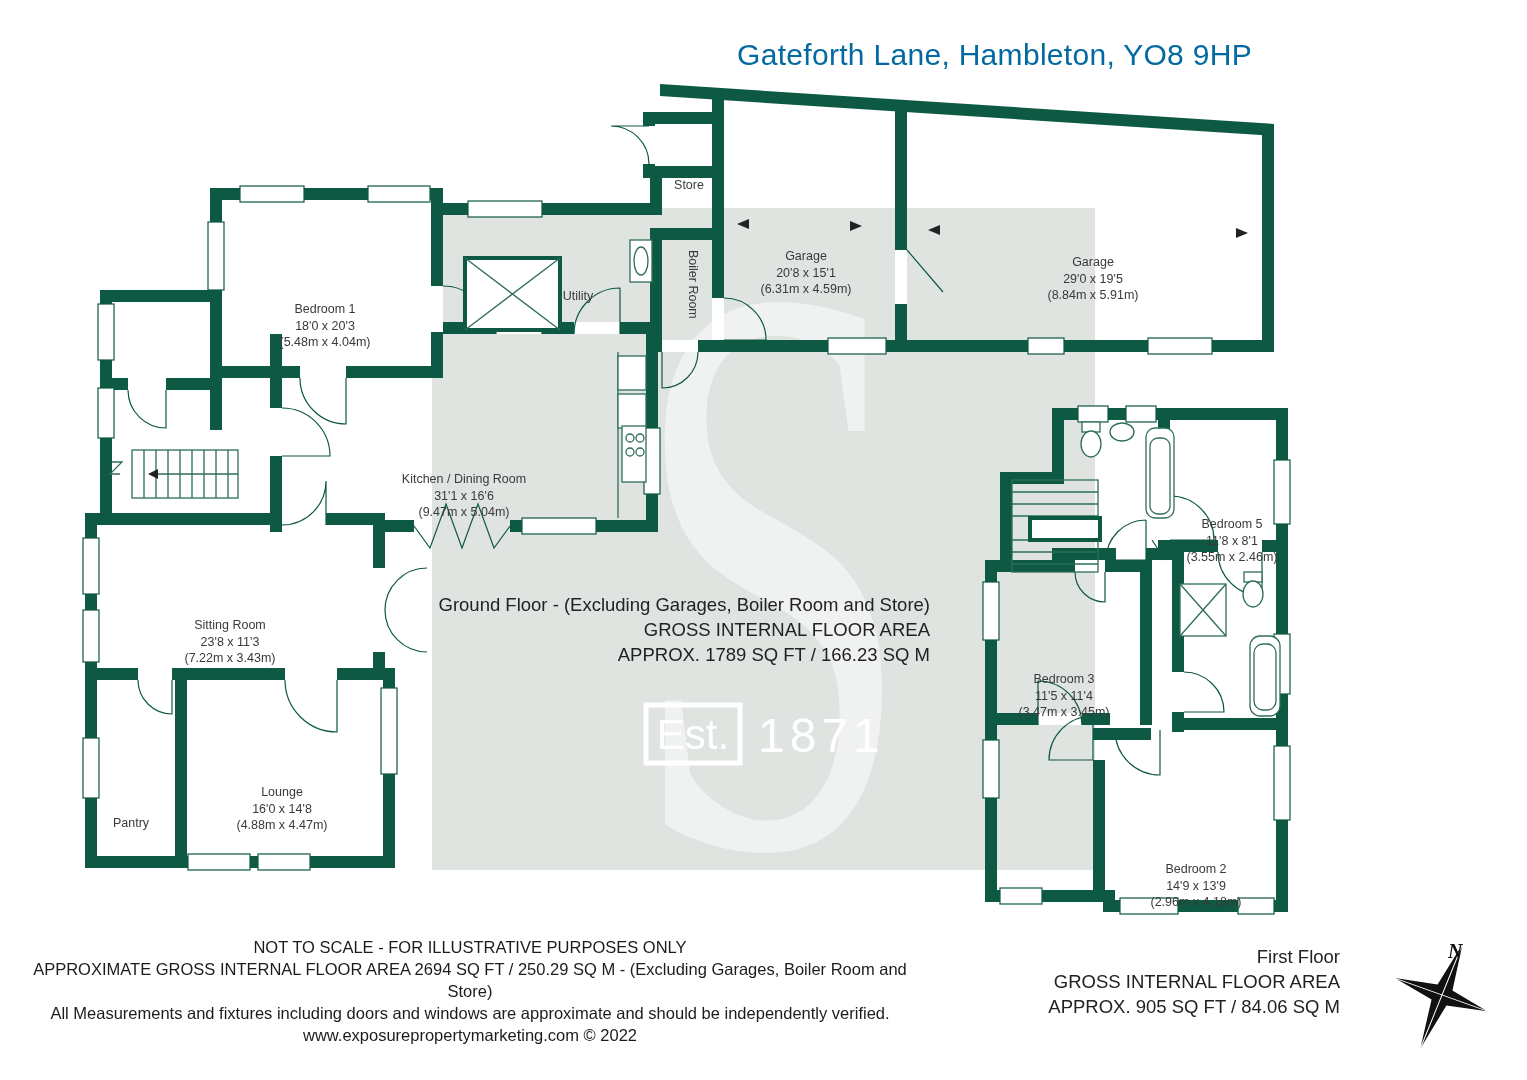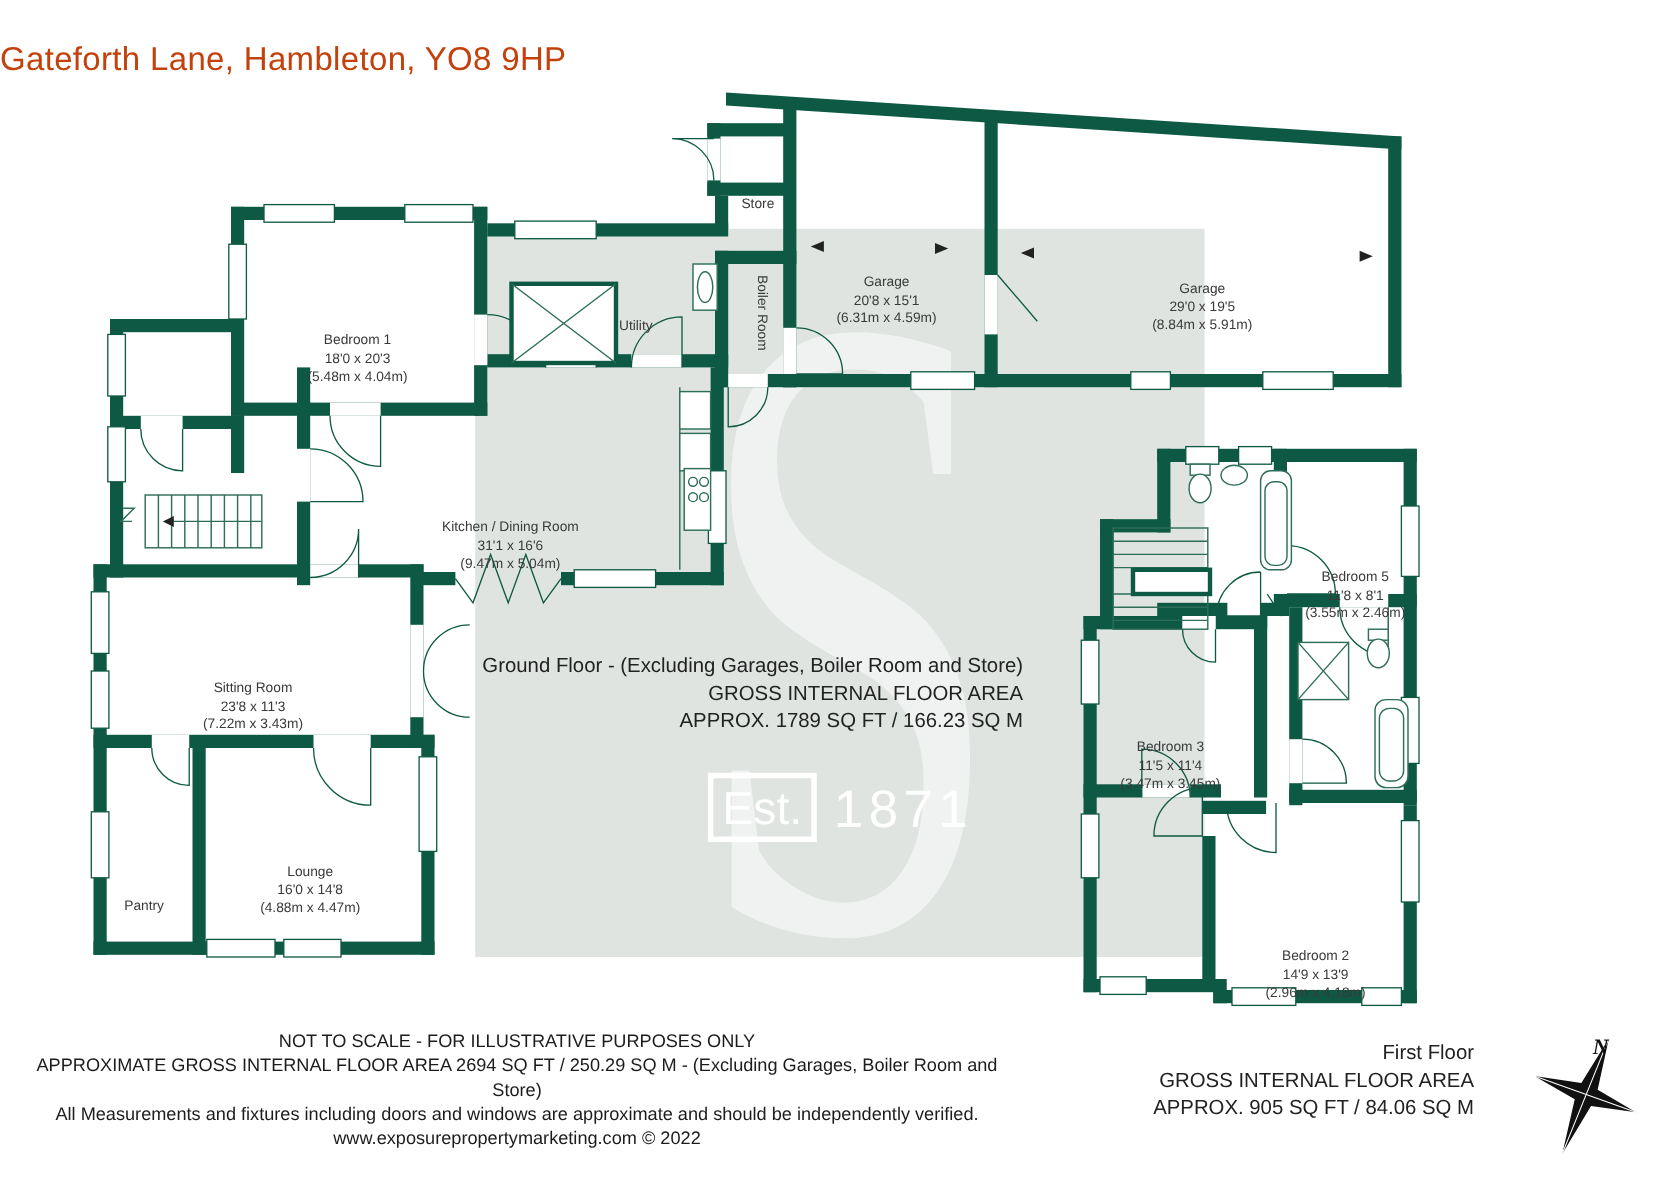--- a/index.html
+++ b/index.html
@@ -18,22 +18,22 @@
   .fxl{fill:none;stroke:var(--wall-thin);stroke-width:1.3;}
   .xbox{fill:#fff;stroke:var(--wall);stroke-width:4;}
   .arrow{fill:#222;}
   .wm-rect{fill:var(--watermark-bg);}
   .wm-s{fill:#ffffff;opacity:.55;font-family:"Liberation Serif",serif;}
   .wm-t{fill:#ffffff;font-family:"Liberation Sans",sans-serif;}
   .wm-box{fill:none;stroke:#ffffff;stroke-width:5;}
   .compass-star{fill:var(--compass);}
   .compass-n{fill:var(--compass);font-style:italic;font-weight:bold;font-size:20px;
              font-family:"Liberation Serif",serif;}
-  .title{position:absolute;left:0;top:38px;width:1252px;text-align:left;
-         font-size:30px;color:#c2410c;letter-spacing:.3px;}
+  .title{position:absolute;left:0;top:38px;width:1252px;text-align:right;
+         font-size:30px;color:#0369a1;letter-spacing:.3px;}
   .room-label{position:absolute;text-align:center;font-size:12.5px;line-height:16.5px;
               color:var(--text);margin-top:41px;}
   .room-label .rname{white-space:nowrap;}
   .vlabel{position:absolute;writing-mode:vertical-rl;font-size:12.5px;color:var(--text);}
   .big-text{position:absolute;text-align:right;font-size:18.5px;line-height:25px;color:#222;}
   .footer{position:absolute;left:20px;top:936px;width:900px;text-align:center;
           font-size:16.5px;line-height:22px;color:#1c1c1c;}
 </style>
 </head>
 <body>

